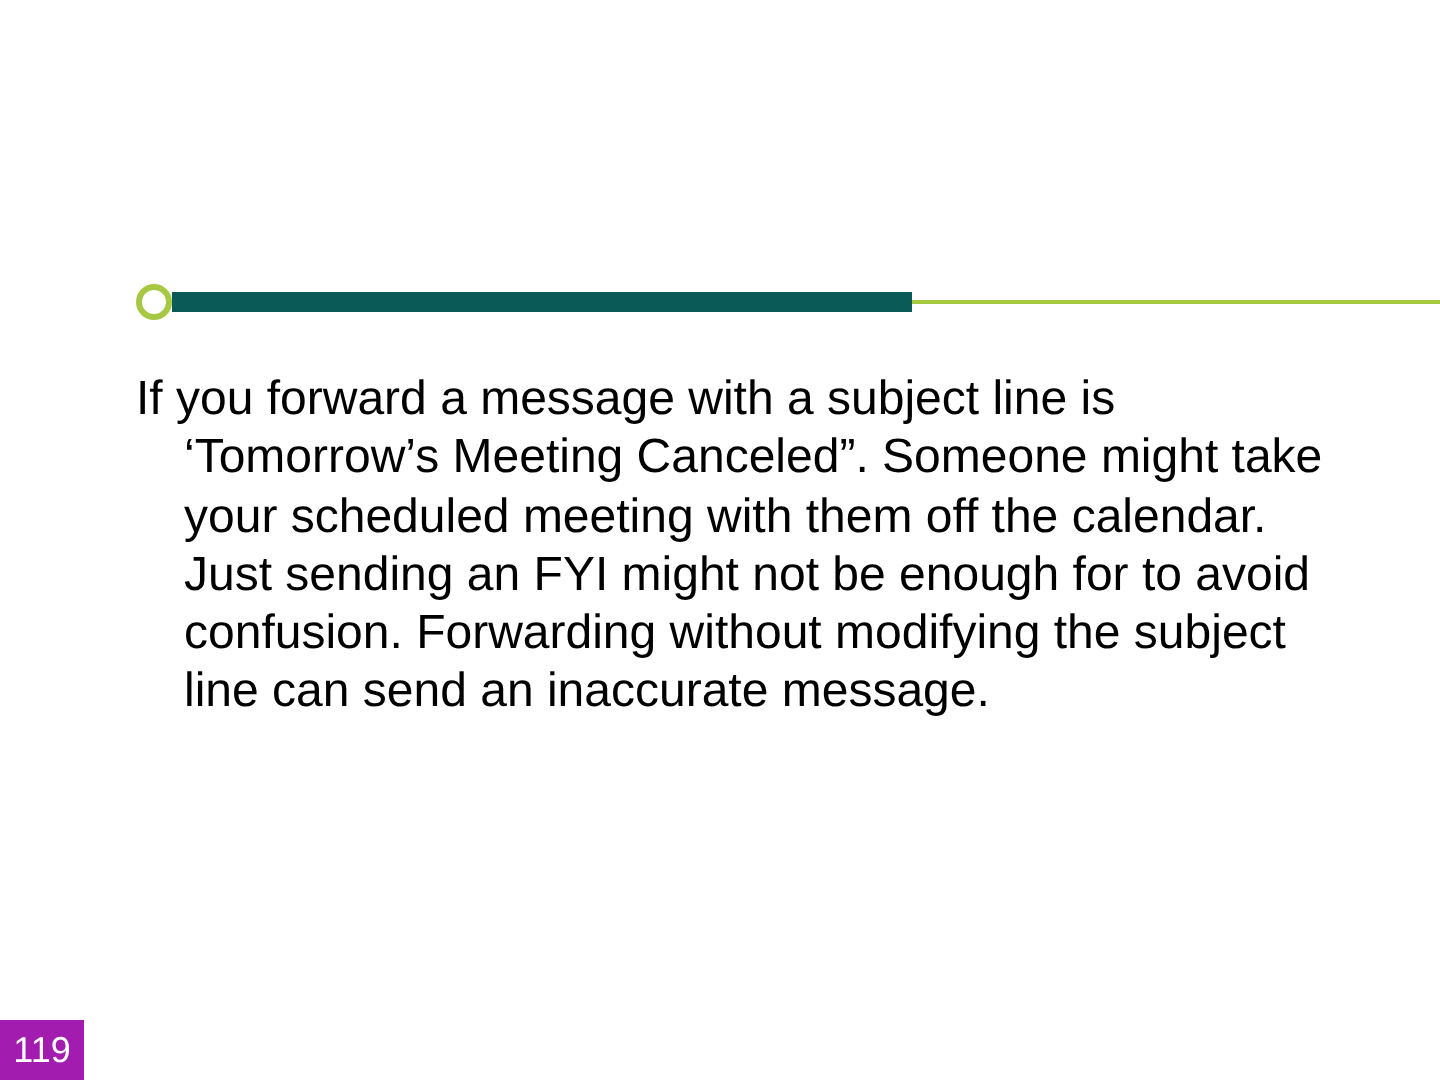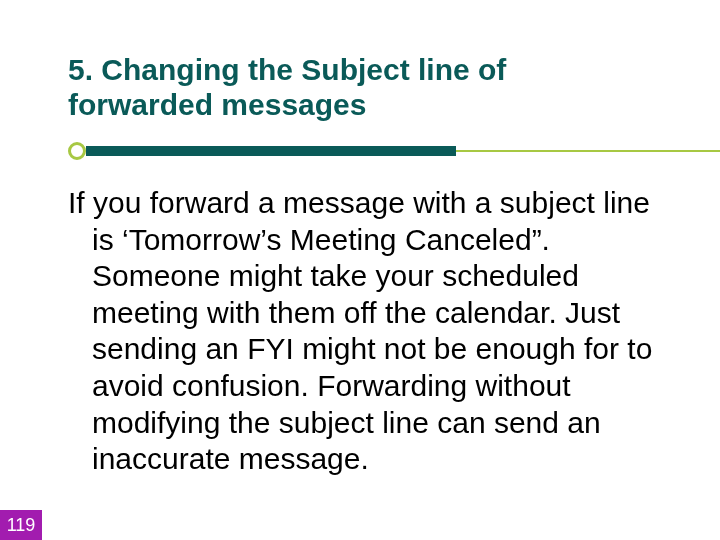--- a/index.html
+++ b/index.html
@@ -59,21 +59,21 @@
     top: 14px;
     height: 10px;
     width: 370px;
     background: #0a5a58;
   }
   .body {
     position: absolute;
     left: 68px;
     top: 185px;
     width: 580px;
-    font-size: 30px;
+    font-size: 24px;
     color: #000000;
     line-height: 1.22;
     text-indent: -24px;
     padding-left: 24px;
   }
   .page-number {
     position: absolute;
     left: 0;
     bottom: 0;
     width: 42px;
@@ -83,21 +83,20 @@
     font-size: 18px;
     text-align: center;
     line-height: 30px;
   }
 </style>
 </head>
 <body>
 
 <div class="slide">
 
-  <div class="title">5. Changing the Subject line of forwarded messages</div>
 
   <div class="underline-group">
     <div class="thin-line"></div>
     <div class="thick-line"></div>
     <div class="dot"></div>
   </div>
 
   <div class="body">If you forward a message with a subject line is ‘Tomorrow’s Meeting Canceled”. Someone might take your scheduled meeting with them off the calendar. Just sending an FYI might not be enough for to avoid confusion. Forwarding without modifying the subject line can send an inaccurate message.</div>
 
   <div class="page-number">119</div>

